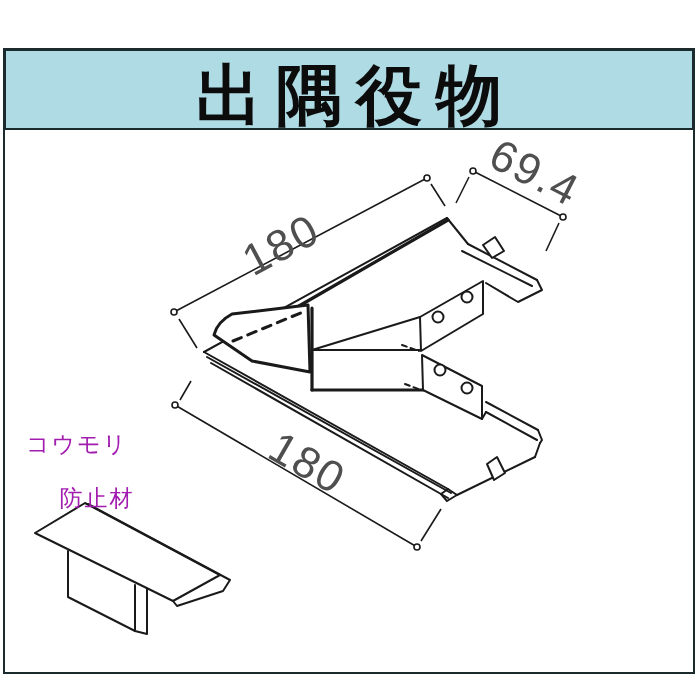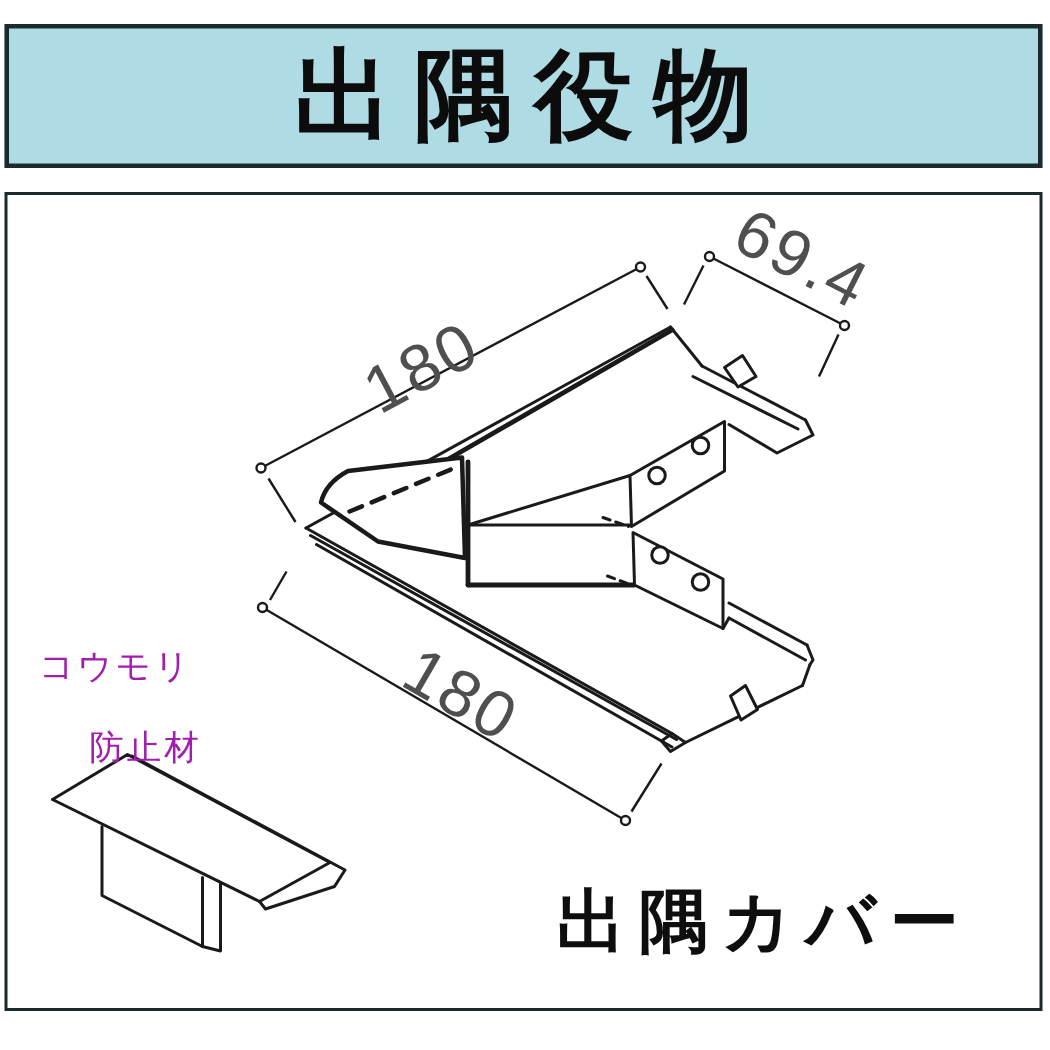--- a/index.html
+++ b/index.html
@@ -1,18 +1,18 @@
 <!DOCTYPE html>
 <html><head>
 <meta charset="utf-8">
 <style>
   html,body{margin:0;padding:0;background:#ffffff;}
   .page{position:relative;width:700px;height:700px;background:#fff;overflow:hidden;
         font-family:"Liberation Sans","DejaVu Sans",sans-serif;}
-  .title-bar{position:absolute;left:3px;top:16px;width:692px;height:96px;
+  .title-bar{position:absolute;left:3px;top:48px;width:692px;height:96px;
              background:#afdce4;border:3px solid #1b2b2d;box-sizing:border-box;
              display:flex;align-items:flex-end;justify-content:center;}
   .title-text{font-size:66px;font-weight:600;letter-spacing:14px;color:#0c0c0c;
               text-indent:14px;white-space:nowrap;}
   .figure-box{position:absolute;left:3px;top:128px;width:692px;height:546px;
               background:#fff;border:2px solid #1b2b2d;box-sizing:border-box;}
   .drawing-svg{position:absolute;left:0;top:0;width:700px;height:700px;}
   .insert-label{position:absolute;left:26px;top:431px;font-size:23px;line-height:27px;
                 color:#a21caf;font-weight:500;letter-spacing:2px;white-space:pre;}
   .cover-label{position:absolute;left:371px;top:584px;font-size:46px;font-weight:600;
@@ -116,15 +116,14 @@
       <path d="M88,504 L230,580 L223,591 L177,606 L173,601"></path>
       <path d="M68,551 L68,597 L135,631 L135,585"></path>
       <path d="M135,631 L147,634 L147,589"></path>
     </g>
   </svg>
 
   <div class="insert-label"><span>コウモリ</span><br>
     <span>防止材</span>
   </div>
 
-  <div class="cover-label">出隅カバー</div>
 
 </div>
 
 </body></html>

